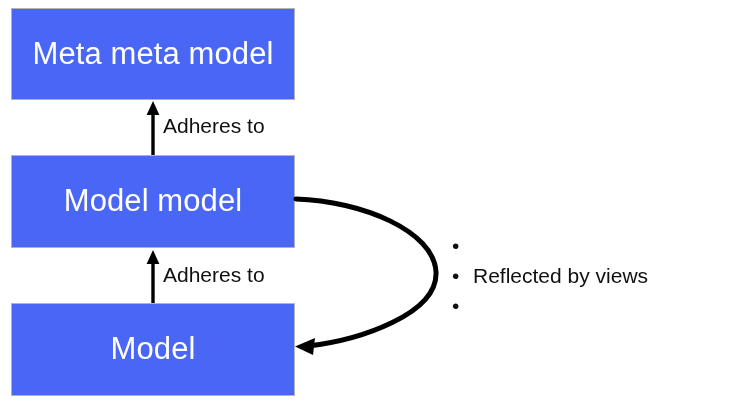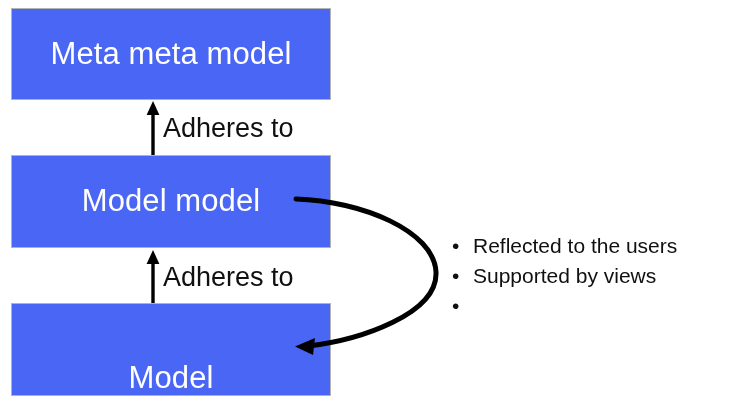--- a/index.html
+++ b/index.html
@@ -15,56 +15,56 @@
     position: relative;
     width: 755px;
     height: 407px;
     background: #ffffff;
     overflow: hidden;
   }
   
   .layer-box {
     position: absolute;
     left: 11px;
-    width: 320px;
+    width: 284px;
     background: #4a66f5;
     border: 1px solid #b3b3b3;
     box-sizing: border-box;
     display: flex;
     align-items: center;
     justify-content: center;
   }
   .layer-box .box-label {
     color: #ffffff;
     font-size: 31px;
     line-height: 1.1;
     letter-spacing: 0.1px;
     white-space: nowrap;
     font-weight: 400;
   }
   #box-meta-meta-model { top: 8px;   height: 92px; }
   #box-meta-model      { top: 155px; height: 93px; }
-  #box-model           { top: 303px; height: 93px; align-items: flex-end; }
+  #box-model           { top: 303px; height: 93px; }
 
   
   .vertical-arrow {
     position: absolute;
     left: 144px;
     width: 18px;
   }
   #arrow-model-to-meta-model     { top: 248px; height: 57px; }
   #arrow-meta-model-to-meta-meta { top: 99px;  height: 57px; }
   .vertical-arrow svg { display: block; }
 
   
   .arrow-label {
     position: absolute;
     left: 163px;
     color: #101010;
-    font-size: 27px;
+    font-size: 21px;
     line-height: 1;
     white-space: nowrap;
   }
   #label-adheres-to-upper { top: 115px; }
   #label-adheres-to-lower { top: 264px; }
 
   
   #curved-arrow {
     position: absolute;
     left: 290px;
@@ -140,26 +140,25 @@
     <svg width="160" height="172" viewBox="0 0 160 172" xmlns="http://www.w3.org/2000/svg">
       <path d="M 6 11 C 72 13, 144 43, 146 84 C 148 126, 70 152, 18 158" fill="none" stroke="#000000" stroke-width="5" stroke-linecap="round"></path>
       <polygon points="5,158.5 25,150 23,167" fill="#000000"></polygon>
     </svg>
   </div>
 
   <div id="bullet-list">
 
     <div class="bullet-item">
       <span class="bullet-marker">•</span>
-      <span class="bullet-text">Reflected to the users</span>
     </div>
 
     <div class="bullet-item">
       <span class="bullet-marker">•</span>
-      <span class="bullet-text">Supported by views</span>
+      <span class="bullet-text">Reflected by views</span>
     </div>
 
     <div class="bullet-item">
       <span class="bullet-marker">•</span>
     </div>
 
   </div>
 
 </div>
 

